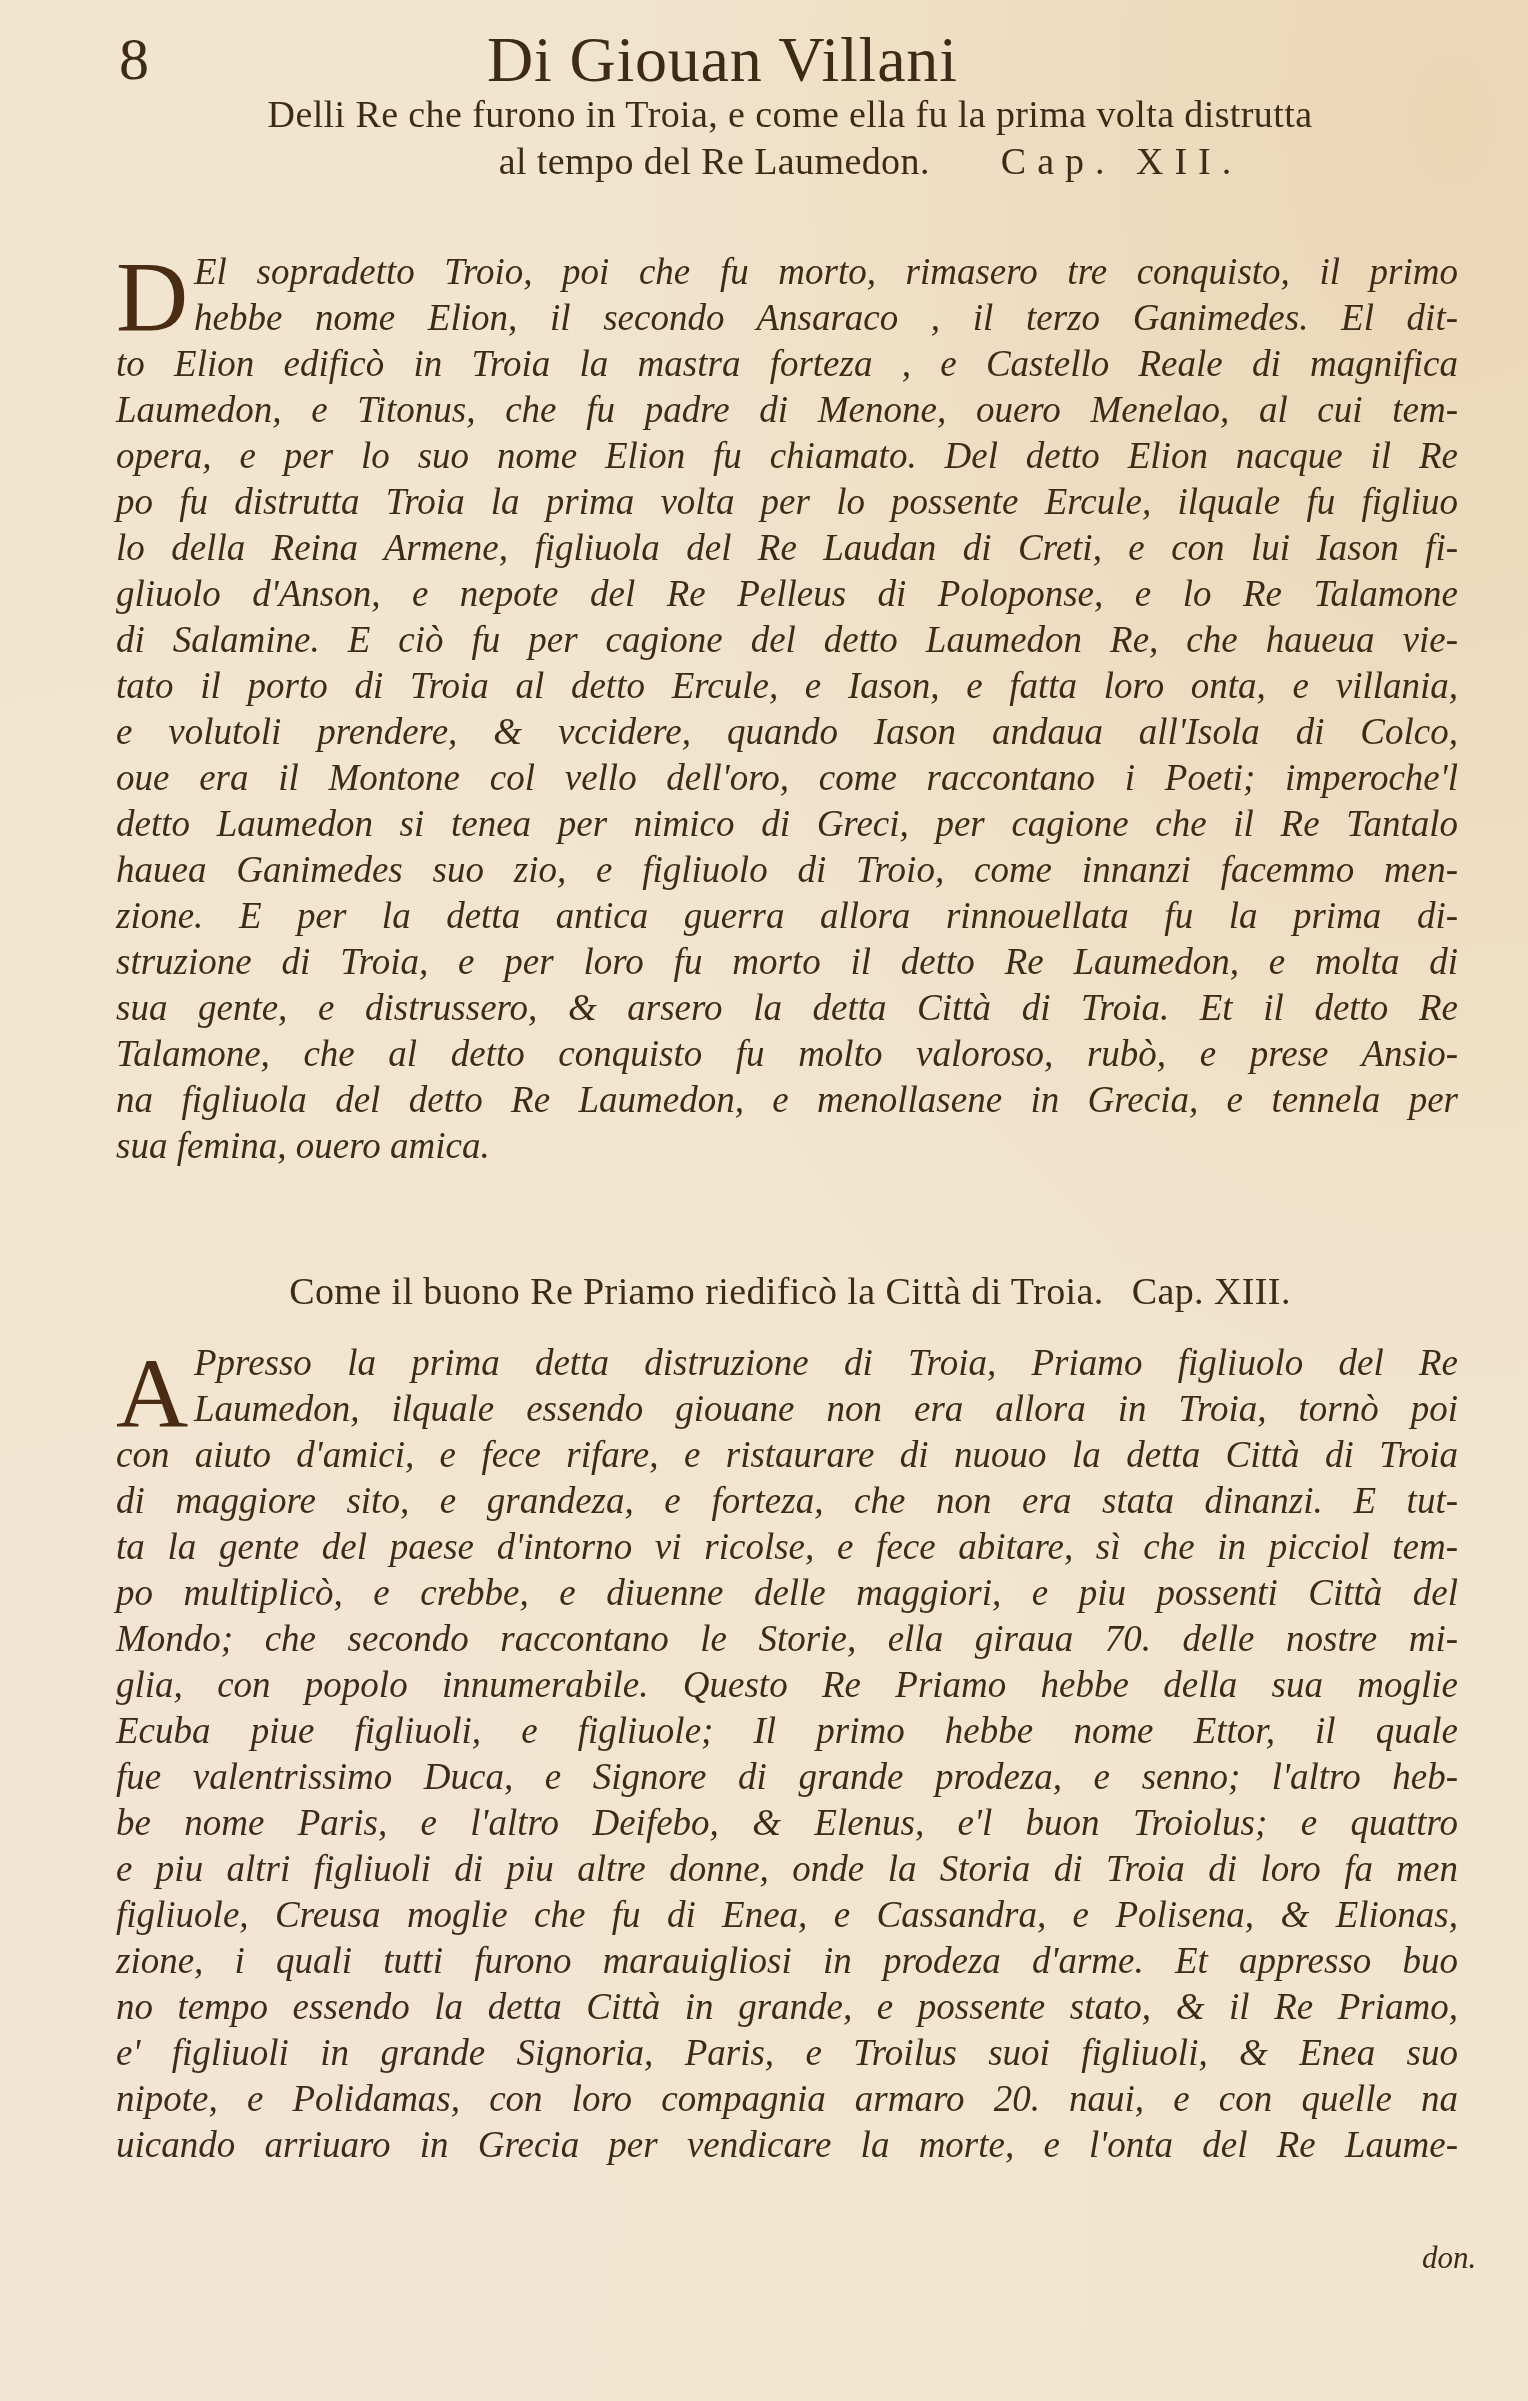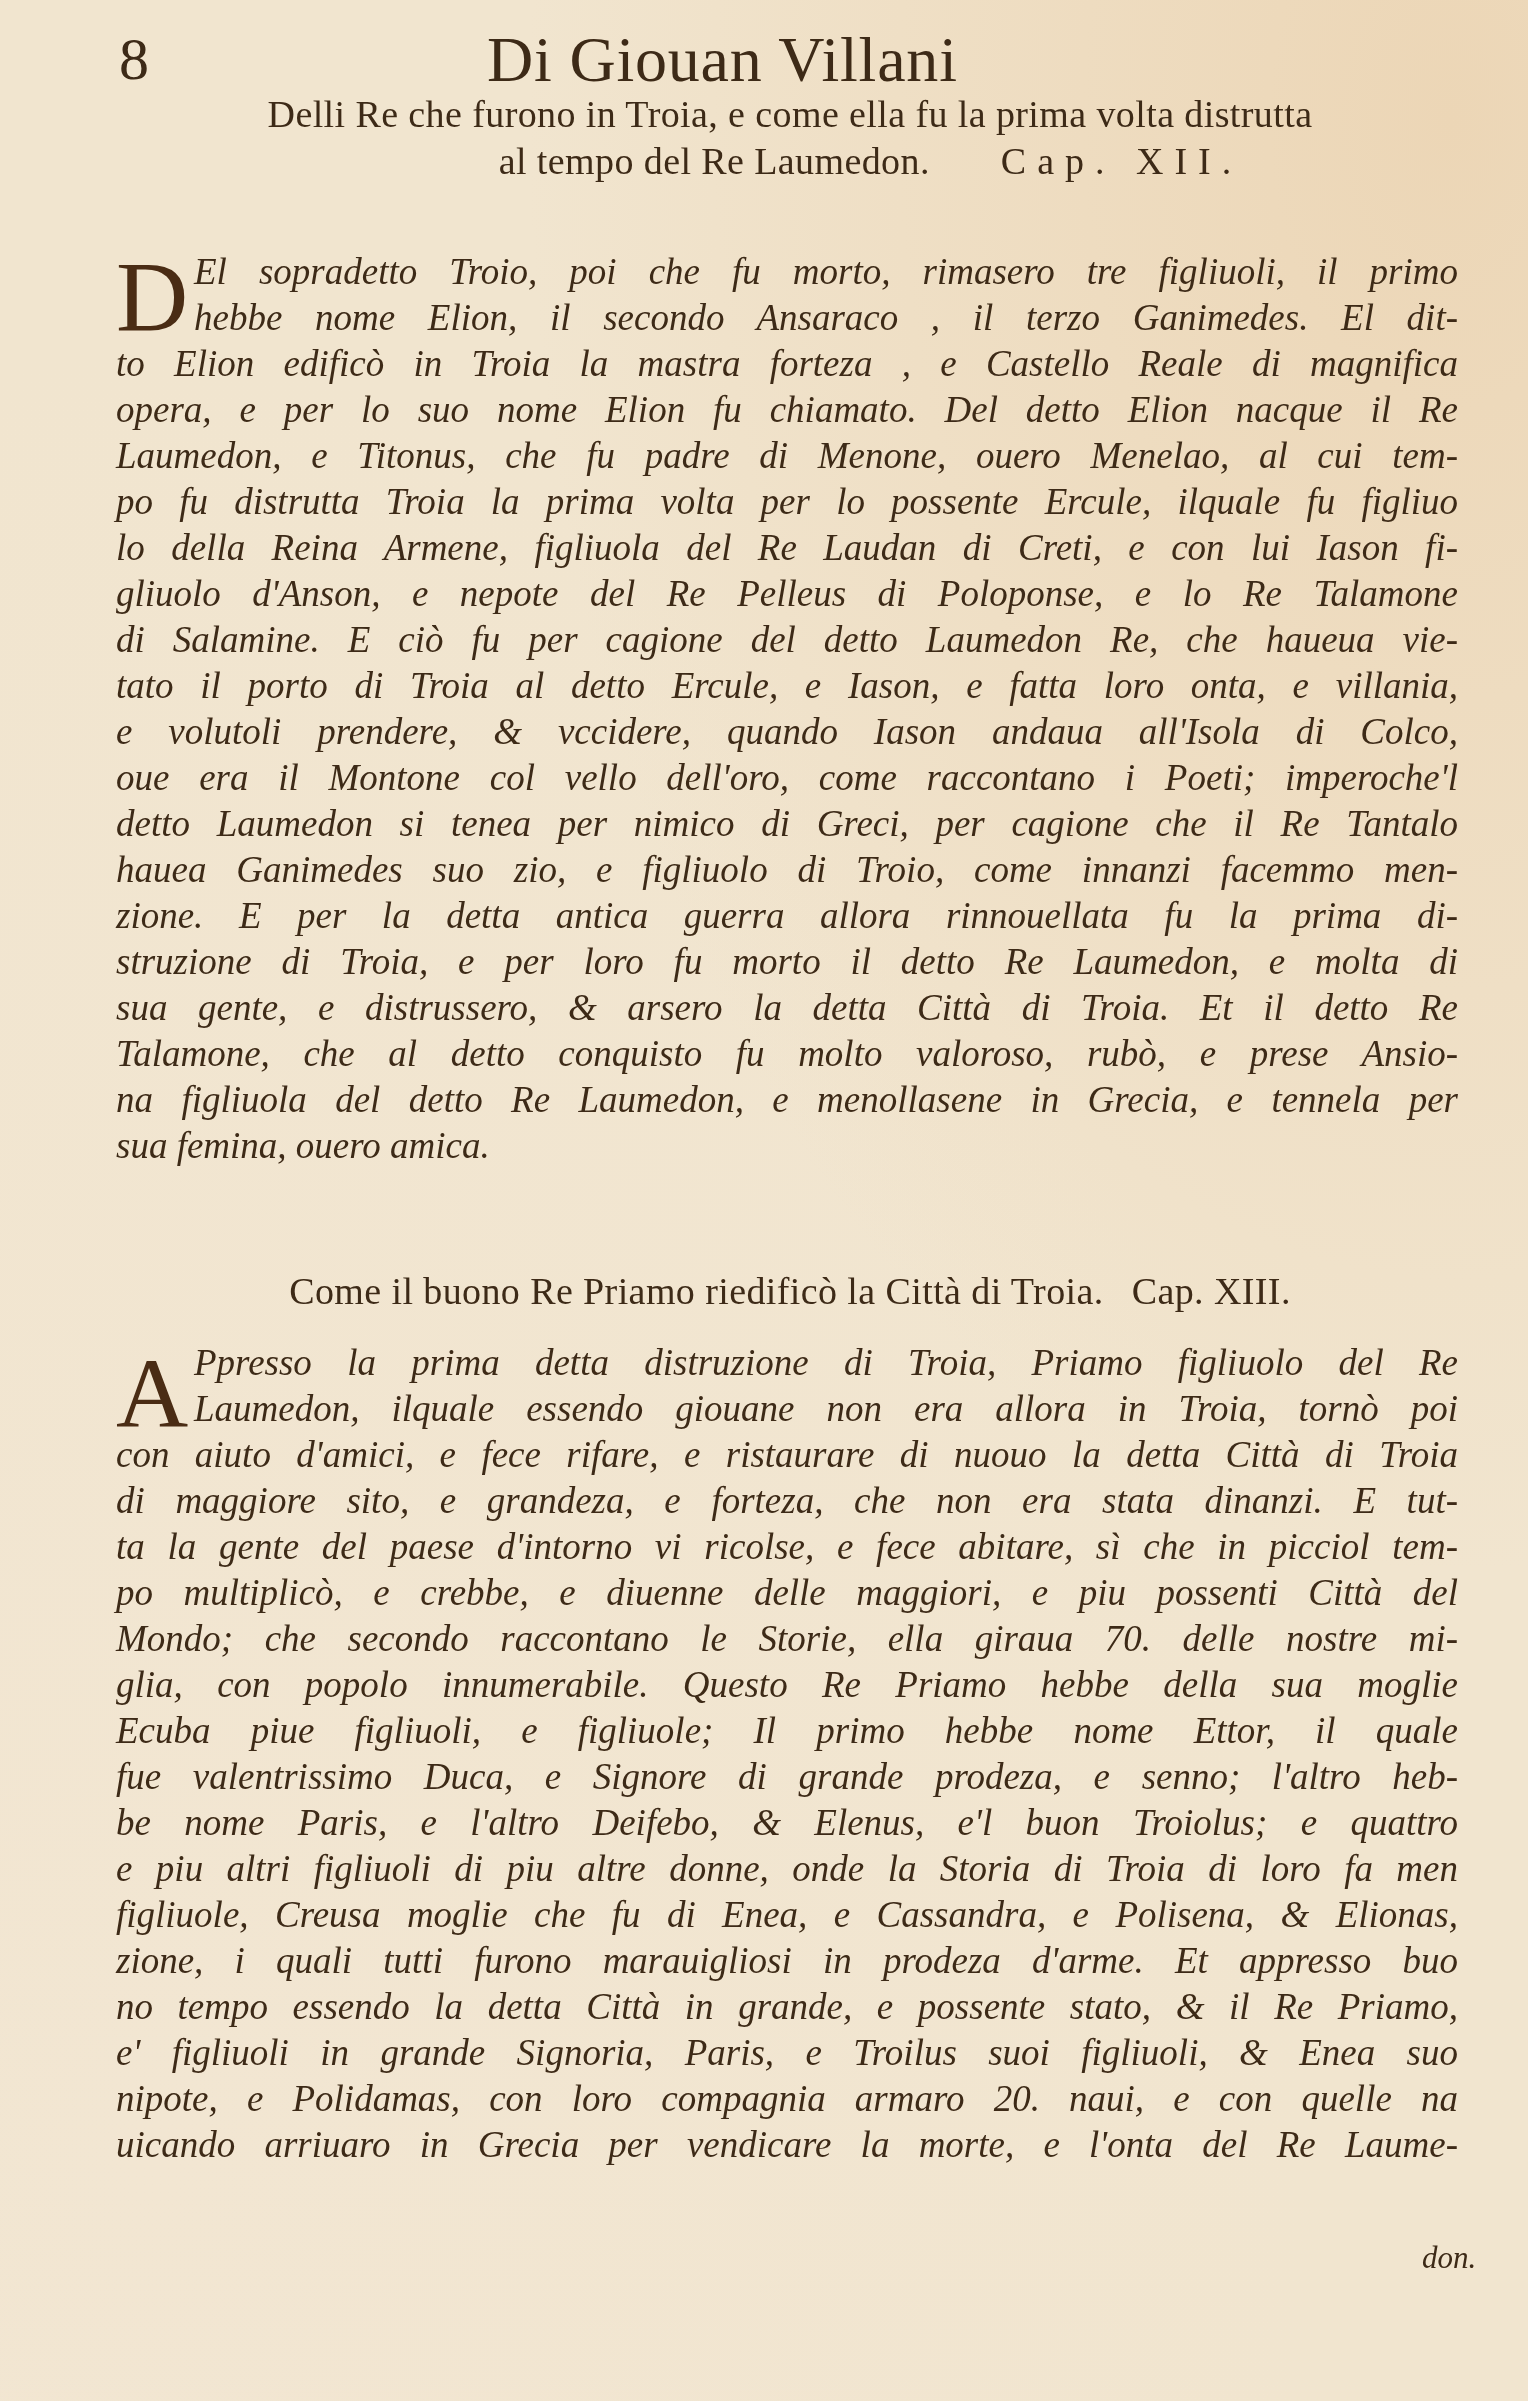--- a/index.html
+++ b/index.html
@@ -37,25 +37,25 @@
     <span class="running-title">Di Giouan Villani</span>
   </div>
 
   <div class="chapter-heading" style="top:91px;">
     <span class="line">Delli Re che furono in Troia, e come ella fu la prima volta distrutta</span>
     <span class="line indent"><span>al tempo del Re Laumedon.</span><span class="cap-label">Cap. XII.</span></span>
   </div>
 
   <div class="body-block" style="top:249px;">
     <span class="drop-cap" style="top:4.7px;">D</span>
-    <span class="body-line indented">El sopradetto Troio, poi che fu morto, rimasero tre figliuoli, il primo</span>
+    <span class="body-line indented">El sopradetto Troio, poi che fu morto, rimasero tre conquisto, il primo</span>
     <span class="body-line indented">hebbe nome Elion, il secondo Ansaraco , il terzo Ganimedes. El dit-</span>
     <span class="body-line">to Elion edificò in Troia la mastra forteza , e Castello Reale di magnifica</span>
+    <span class="body-line">Laumedon, e Titonus, che fu padre di Menone, ouero Menelao, al cui tem-</span>
     <span class="body-line">opera, e per lo suo nome Elion fu chiamato. Del detto Elion nacque il Re</span>
-    <span class="body-line">Laumedon, e Titonus, che fu padre di Menone, ouero Menelao, al cui tem-</span>
     <span class="body-line">po fu distrutta Troia la prima volta per lo possente Ercule, ilquale fu figliuo</span>
     <span class="body-line">lo della Reina Armene, figliuola del Re Laudan di Creti, e con lui Iason fi-</span>
     <span class="body-line">gliuolo d'Anson, e nepote del Re Pelleus di Poloponse, e lo Re Talamone</span>
     <span class="body-line">di Salamine. E ciò fu per cagione del detto Laumedon Re, che haueua vie-</span>
     <span class="body-line">tato il porto di Troia al detto Ercule, e Iason, e fatta loro onta, e villania,</span>
     <span class="body-line">e volutoli prendere, &amp; vccidere, quando Iason andaua all'Isola di Colco,</span>
     <span class="body-line">oue era il Montone col vello dell'oro, come raccontano i Poeti; imperoche'l</span>
     <span class="body-line">detto Laumedon si tenea per nimico di Greci, per cagione che il Re Tantalo</span>
     <span class="body-line">hauea Ganimedes suo zio, e figliuolo di Troio, come innanzi facemmo men-</span>
     <span class="body-line">zione. E per la detta antica guerra allora rinnouellata fu la prima di-</span>

